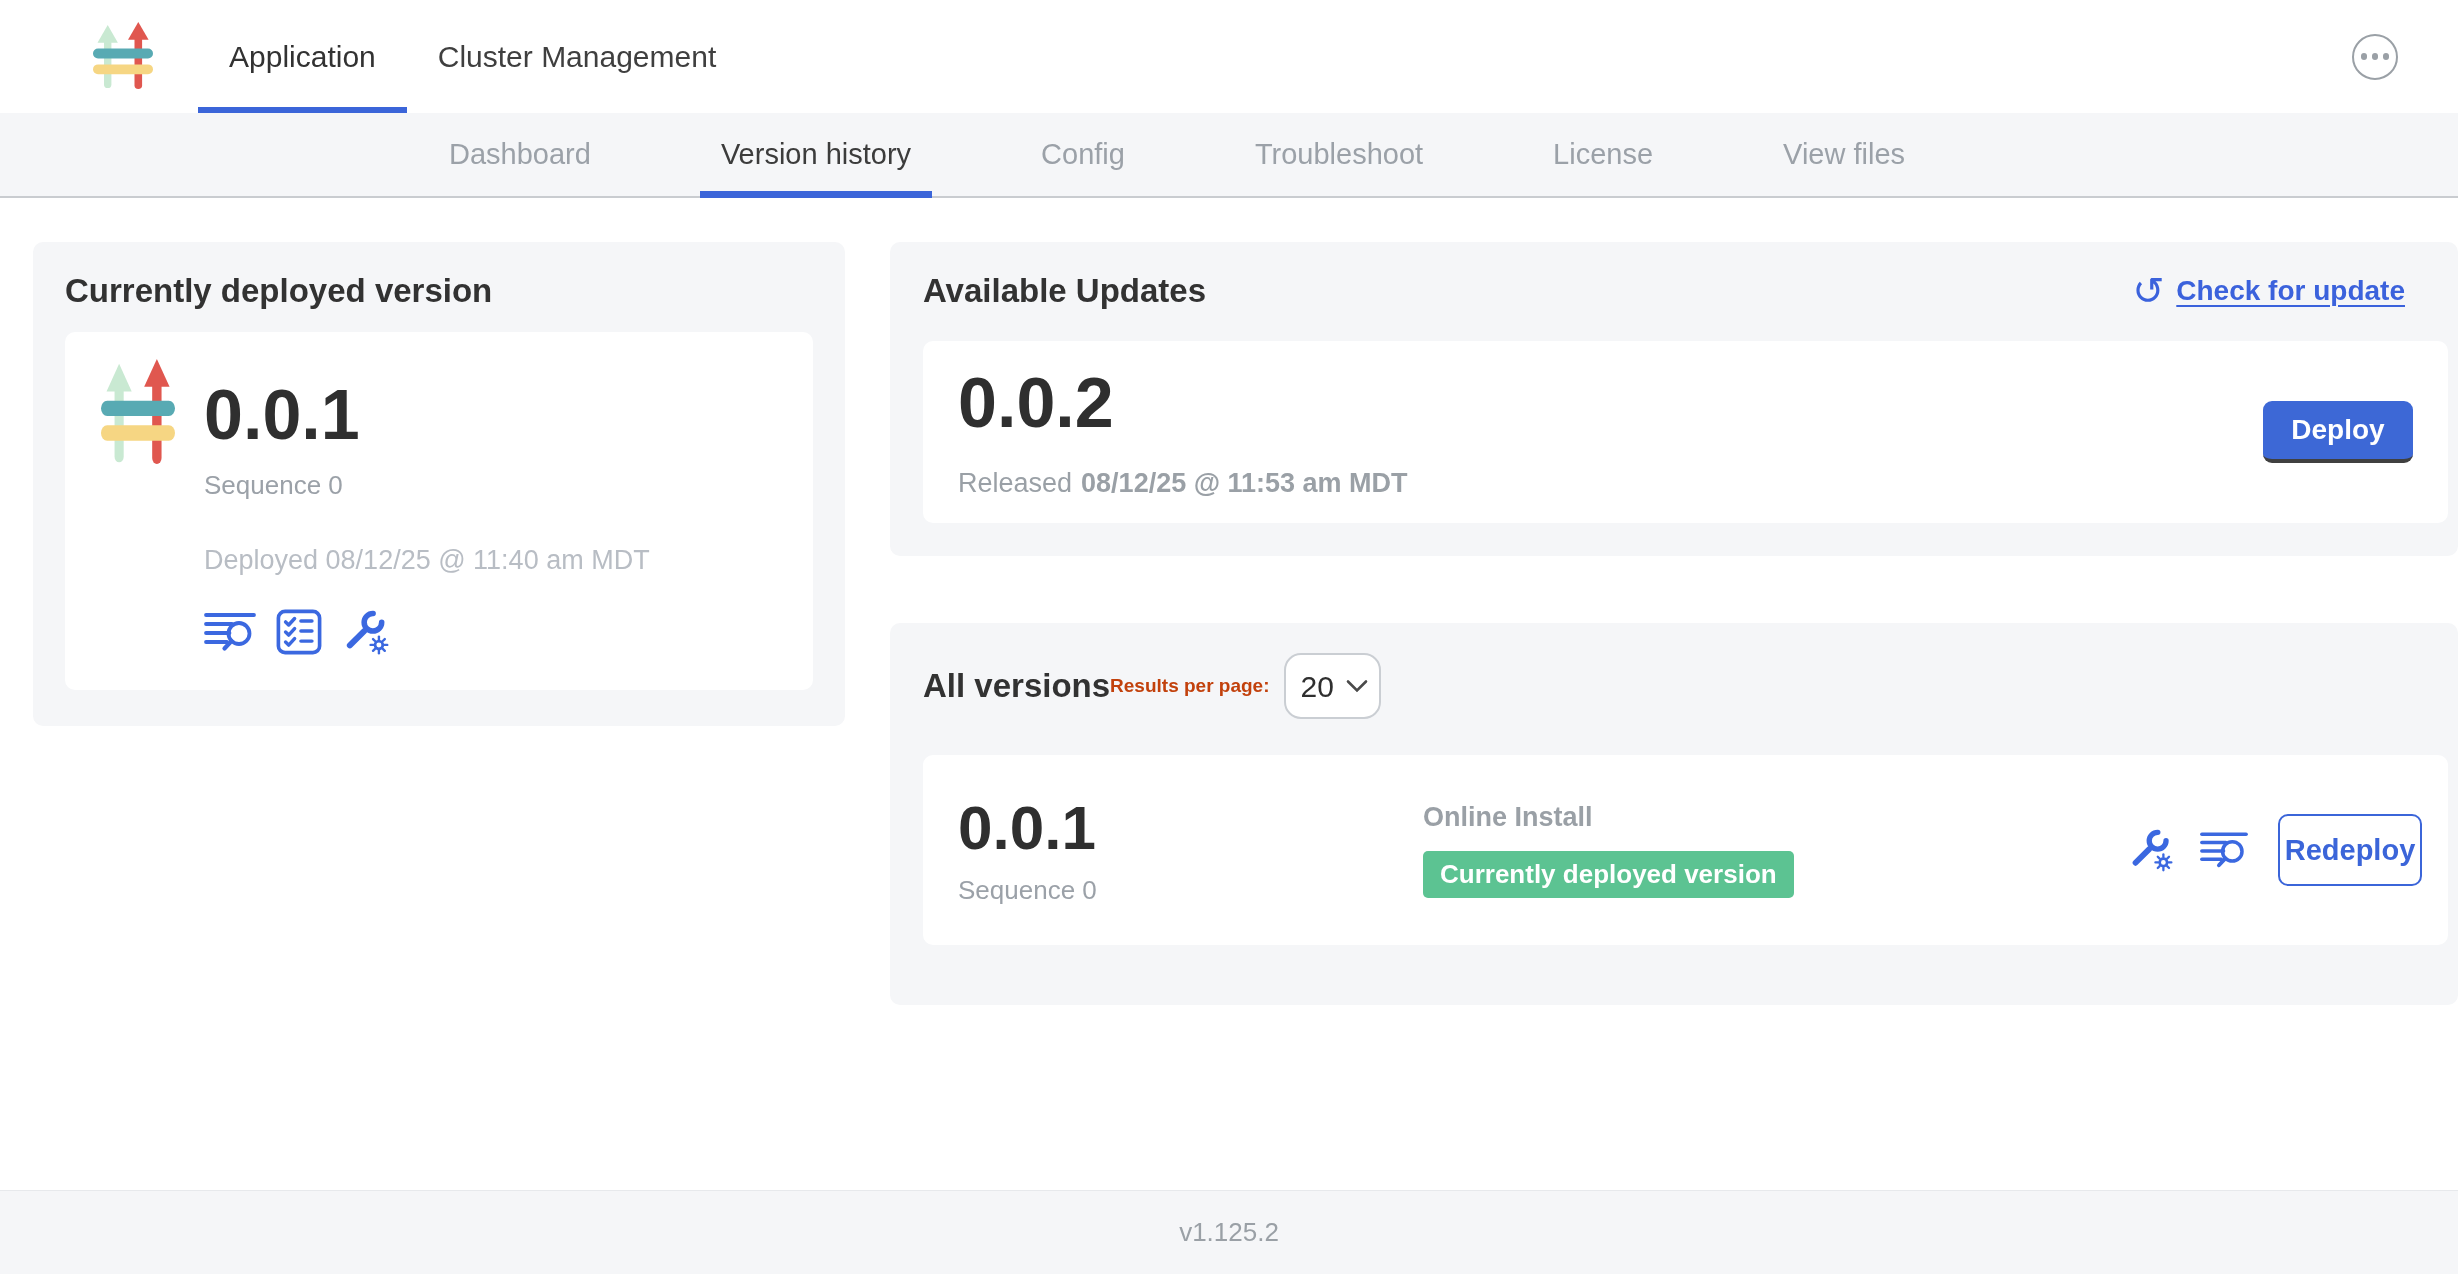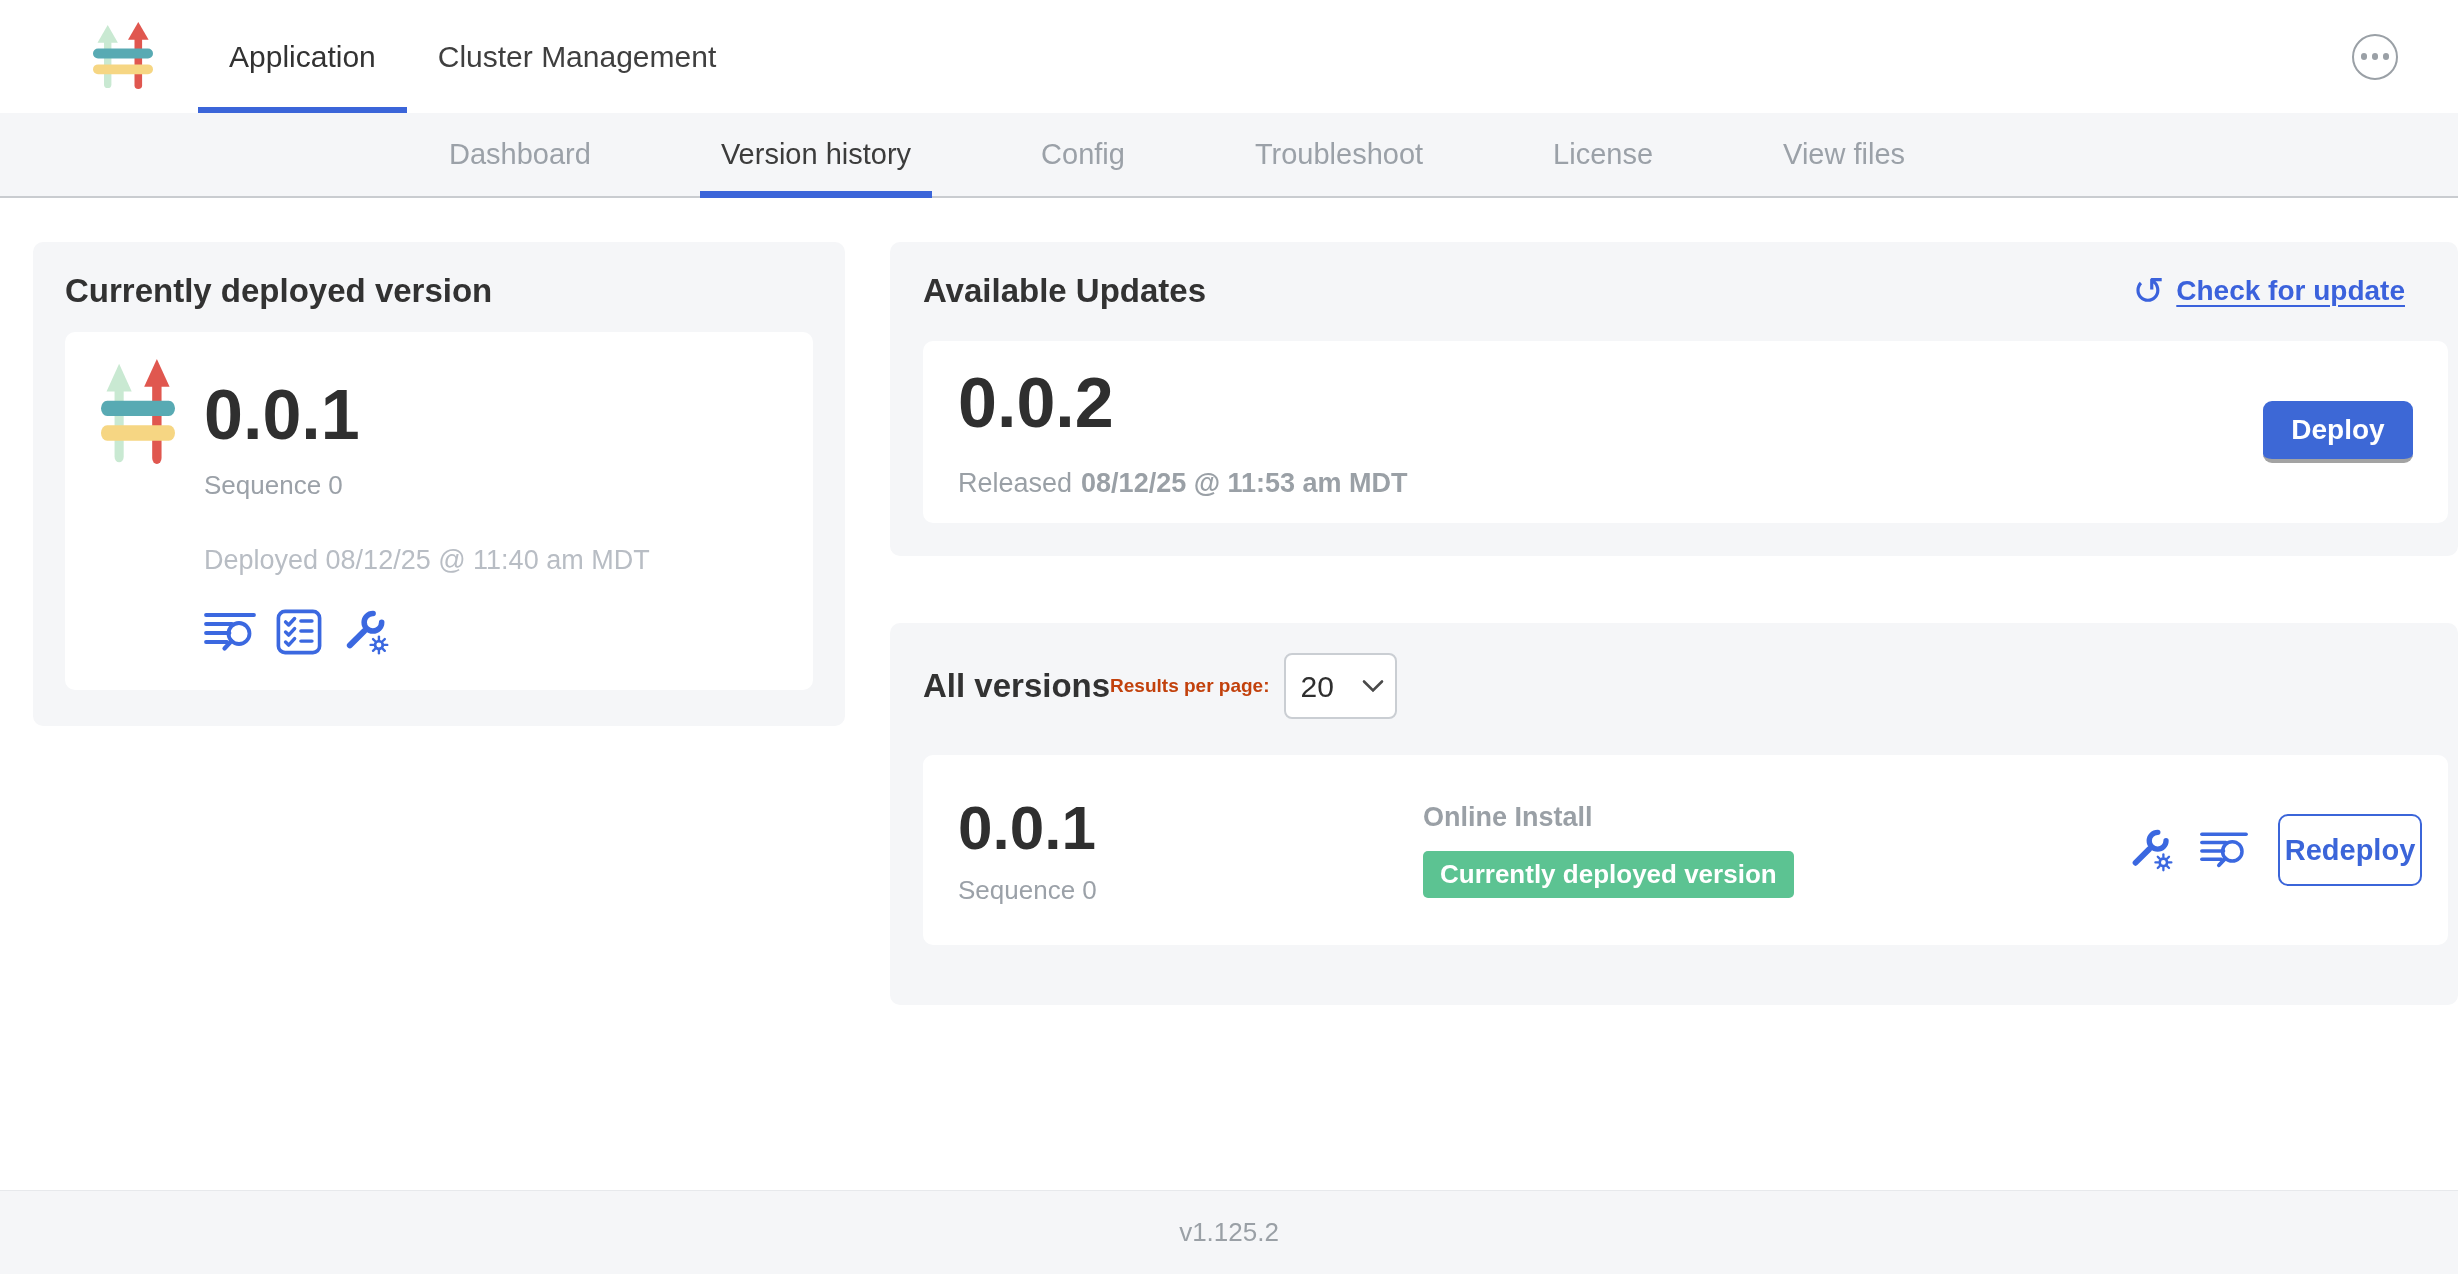--- a/index.html
+++ b/index.html
@@ -106,32 +106,32 @@
   }
   .check-link .link-text { text-decoration: underline; text-decoration-thickness: 2px; text-underline-offset: 5px; }
   .refresh-glyph { font-family: "DejaVu Sans", sans-serif; font-size: 38px; font-weight: normal; line-height: 1; }
   .update-inner { margin-top: 31px; padding: 24px 35px; position: relative; min-height: 157px; }
   .released { margin-top: 26px; font-size: 27px; color: #9aa0a6; }
   .released .rel-label { margin-right: 9px; }
   .released b { font-weight: bold; }
   .deploy-btn {
     position: absolute; right: 35px; top: 50%; transform: translateY(-50%);
     width: 150px; height: 62px;
-    background: #3d68d6; border: none; border-bottom: 4px solid #a3a3a3;
+    background: #3d68d6; border: none; border-bottom: 4px solid #404040;
     border-radius: 9px; color: #ffffff; font-size: 28px; font-weight: bold;
     font-family: "Liberation Sans", sans-serif; cursor: pointer;
   }
 
   .allv-card { padding: 30px 10px 60px 33px; }
   .allv-head { display: flex; justify-content: flex-start; align-items: center; }
   .rpp { display: flex; align-items: center; gap: 14px; }
   .rpp-label { font-size: 19px; font-weight: bold; color: #c2410c; }
   .select-box {
-    position: relative; width: 113px; height: 66px;
-    background: #fff; border: 2px solid #caced3; border-radius: 8px;
+    position: relative; width: 97px; height: 66px;
+    background: #fff; border: 2px solid #caced3; border-radius: 17px;
   }
   .select-box select {
     width: 100%; height: 100%; border: none; background: transparent;
     font-family: "Liberation Sans", sans-serif; font-size: 30px; color: #2f2f2f;
     padding: 0 28px 0 15px;
     -webkit-appearance: none; appearance: none; cursor: pointer;
   }
   .select-chevron { position: absolute; right: 11px; top: 50%; transform: translateY(-50%); pointer-events: none; }
 
   .version-row {

